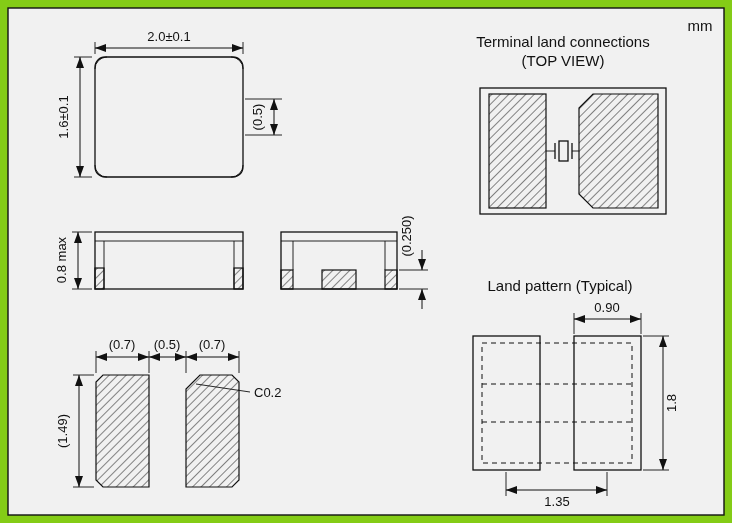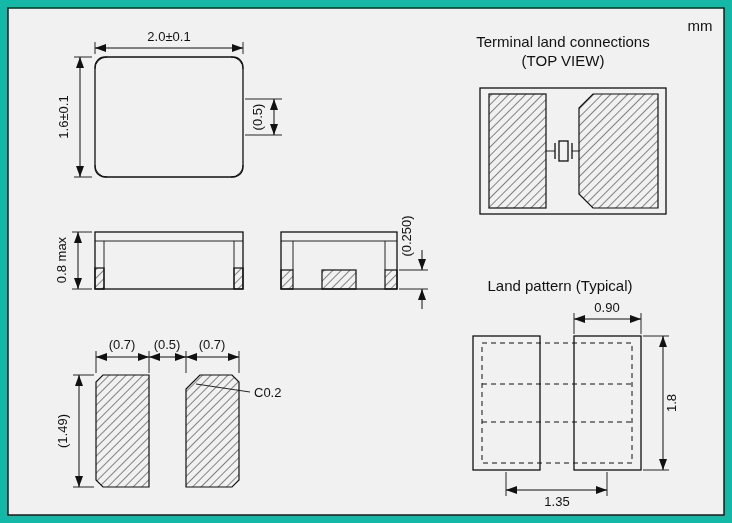--- a/index.html
+++ b/index.html
@@ -1,16 +1,16 @@
 <!DOCTYPE html>
 <html><head>
 <meta charset="utf-8">
 <style>
   html,body{margin:0;padding:0;background:#f1f1f1;}
-  .canvas{position:relative;width:732px;height:523px;background:#14b8a6;overflow:hidden;}
+  .canvas{position:relative;width:732px;height:523px;background:#84cc16;overflow:hidden;}
   svg{display:block;}
   text{font-family:"Liberation Sans","DejaVu Sans",sans-serif;fill:#111;}
   .dim{font-size:13px;}
   .title{font-size:15px;}
   .unit{font-size:15px;}
   .ln{stroke:#111;stroke-width:1.3;fill:none;}
   .thin{stroke:#111;stroke-width:0.9;fill:none;}
   .dimln{stroke:#111;stroke-width:1;fill:none;}
   .dash{stroke:#111;stroke-width:1;fill:none;stroke-dasharray:5 4;}
   .pad{fill:url(#hatch);stroke:#111;stroke-width:1.2;}

